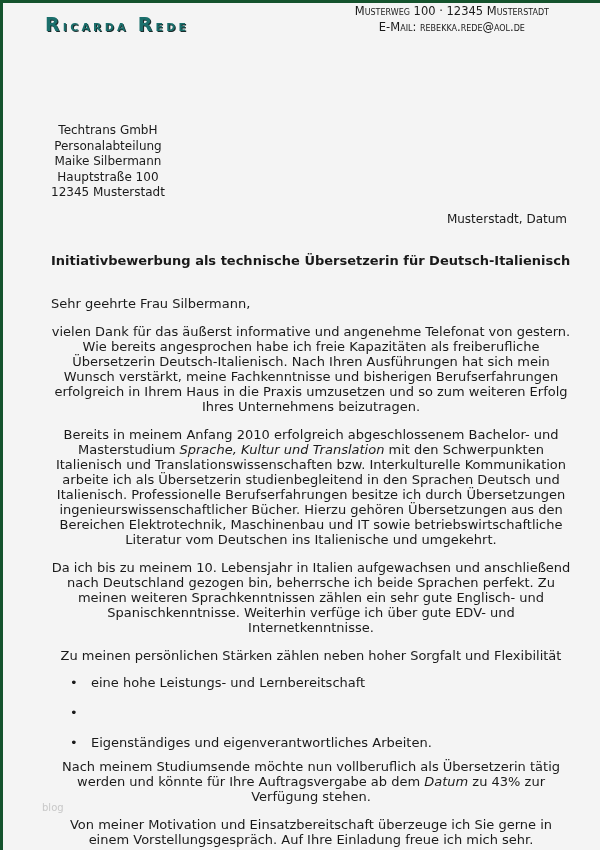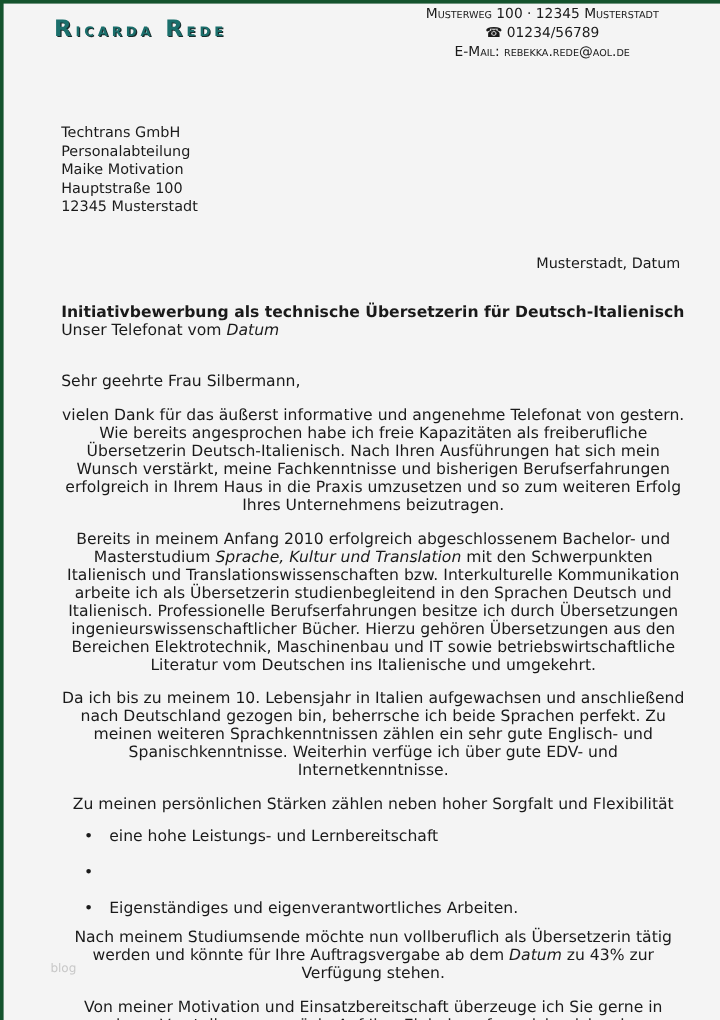--- a/index.html
+++ b/index.html
@@ -29,22 +29,22 @@
     .contact {
       position: absolute; right: 52px; top: 0;
       text-align: center;
       font-size: 11.5px; line-height: 16px;
       color: #1a1a1a;
       font-variant: small-caps;
     }
     .contact .line { display: block; }
     .contact .phone { font-variant: normal; }
     .recipient {
-      position: absolute; left: 48px; top: 100px;
-      font-size: 12px; line-height: 15.5px;
+      position: absolute; left: 48px; top: 120px;
+      font-size: 12px; line-height: 15.5px; text-align: center;
     }
     .recipient div { white-space: nowrap; }
     .date {
       position: absolute; right: 34px; top: 209px;
       font-size: 12px;
     }
     .body {
       position: absolute; left: 48px; top: 250px; width: 520px;
       font-size: 13px; line-height: 15px;
     }
@@ -73,45 +73,38 @@
 <body>
 
 <div class="page">
 
   <div class="name">
     <span class="big">R</span><span>icarda</span>&nbsp;<span class="big">R</span><span>ede</span>
   </div>
 
   <div class="contact">
     <span class="line">Musterweg 100 · 12345 Musterstadt</span>
-    <span class="line phone">
-      <span>☎</span>
-      <span>01234/56789</span>
-    </span>
     <span class="line">
       <span>E-Mail:</span>
       <span>rebekka.rede@aol.de</span>
     </span>
   </div>
 
   <div class="recipient">
     <div>Techtrans GmbH</div>
     <div>Personalabteilung</div>
-    <div>Maike Motivation</div>
+    <div>Maike Silbermann</div>
     <div>Hauptstraße 100</div>
     <div>12345 Musterstadt</div>
   </div>
 
   <div class="date">Musterstadt, Datum</div>
 
   <div class="body">
     <div class="subject">Initiativbewerbung als technische Übersetzerin für Deutsch-Italienisch</div>
-    <div class="ref">
-      <span>Unser Telefonat vom </span><em>Datum</em>
-    </div>
 
     <div class="salutation">Sehr geehrte Frau Silbermann,</div>
 
     <p class="p p1">vielen Dank für das äußerst informative und angenehme Telefonat von gestern. Wie bereits angesprochen habe ich freie Kapazitäten als freiberufliche Übersetzerin Deutsch-Italienisch. Nach Ihren Ausführungen hat sich mein Wunsch verstärkt, meine Fachkenntnisse und bisherigen Berufserfahrungen erfolgreich in Ihrem Haus in die Praxis umzusetzen und so zum weiteren Erfolg Ihres Unternehmens beizutragen.</p>
 
     <p class="p"><span>Bereits in meinem Anfang 2010 erfolgreich abgeschlossenem Bachelor- und Masterstudium </span><em>Sprache, Kultur und Translation</em><span> mit den Schwerpunkten Italienisch und Translationswissenschaften bzw. Interkulturelle Kommunikation arbeite ich als Übersetzerin studienbegleitend in den Sprachen Deutsch und Italienisch. Professionelle Berufserfahrungen besitze ich durch Übersetzungen ingenieurswissenschaftlicher Bücher. Hierzu gehören Übersetzungen aus den Bereichen Elektrotechnik, Maschinenbau und IT sowie betriebswirtschaftliche Literatur vom Deutschen ins Italienische und umgekehrt.</span></p>
 
     <p class="p">Da ich bis zu meinem 10. Lebensjahr in Italien aufgewachsen und anschließend nach Deutschland gezogen bin, beherrsche ich beide Sprachen perfekt. Zu meinen weiteren Sprachkenntnissen zählen ein sehr gute Englisch- und Spanischkenntnisse. Weiterhin verfüge ich über gute EDV- und Internetkenntnisse.</p>
 
     <p class="p">Zu meinen persönlichen Stärken zählen neben hoher Sorgfalt und Flexibilität</p>

